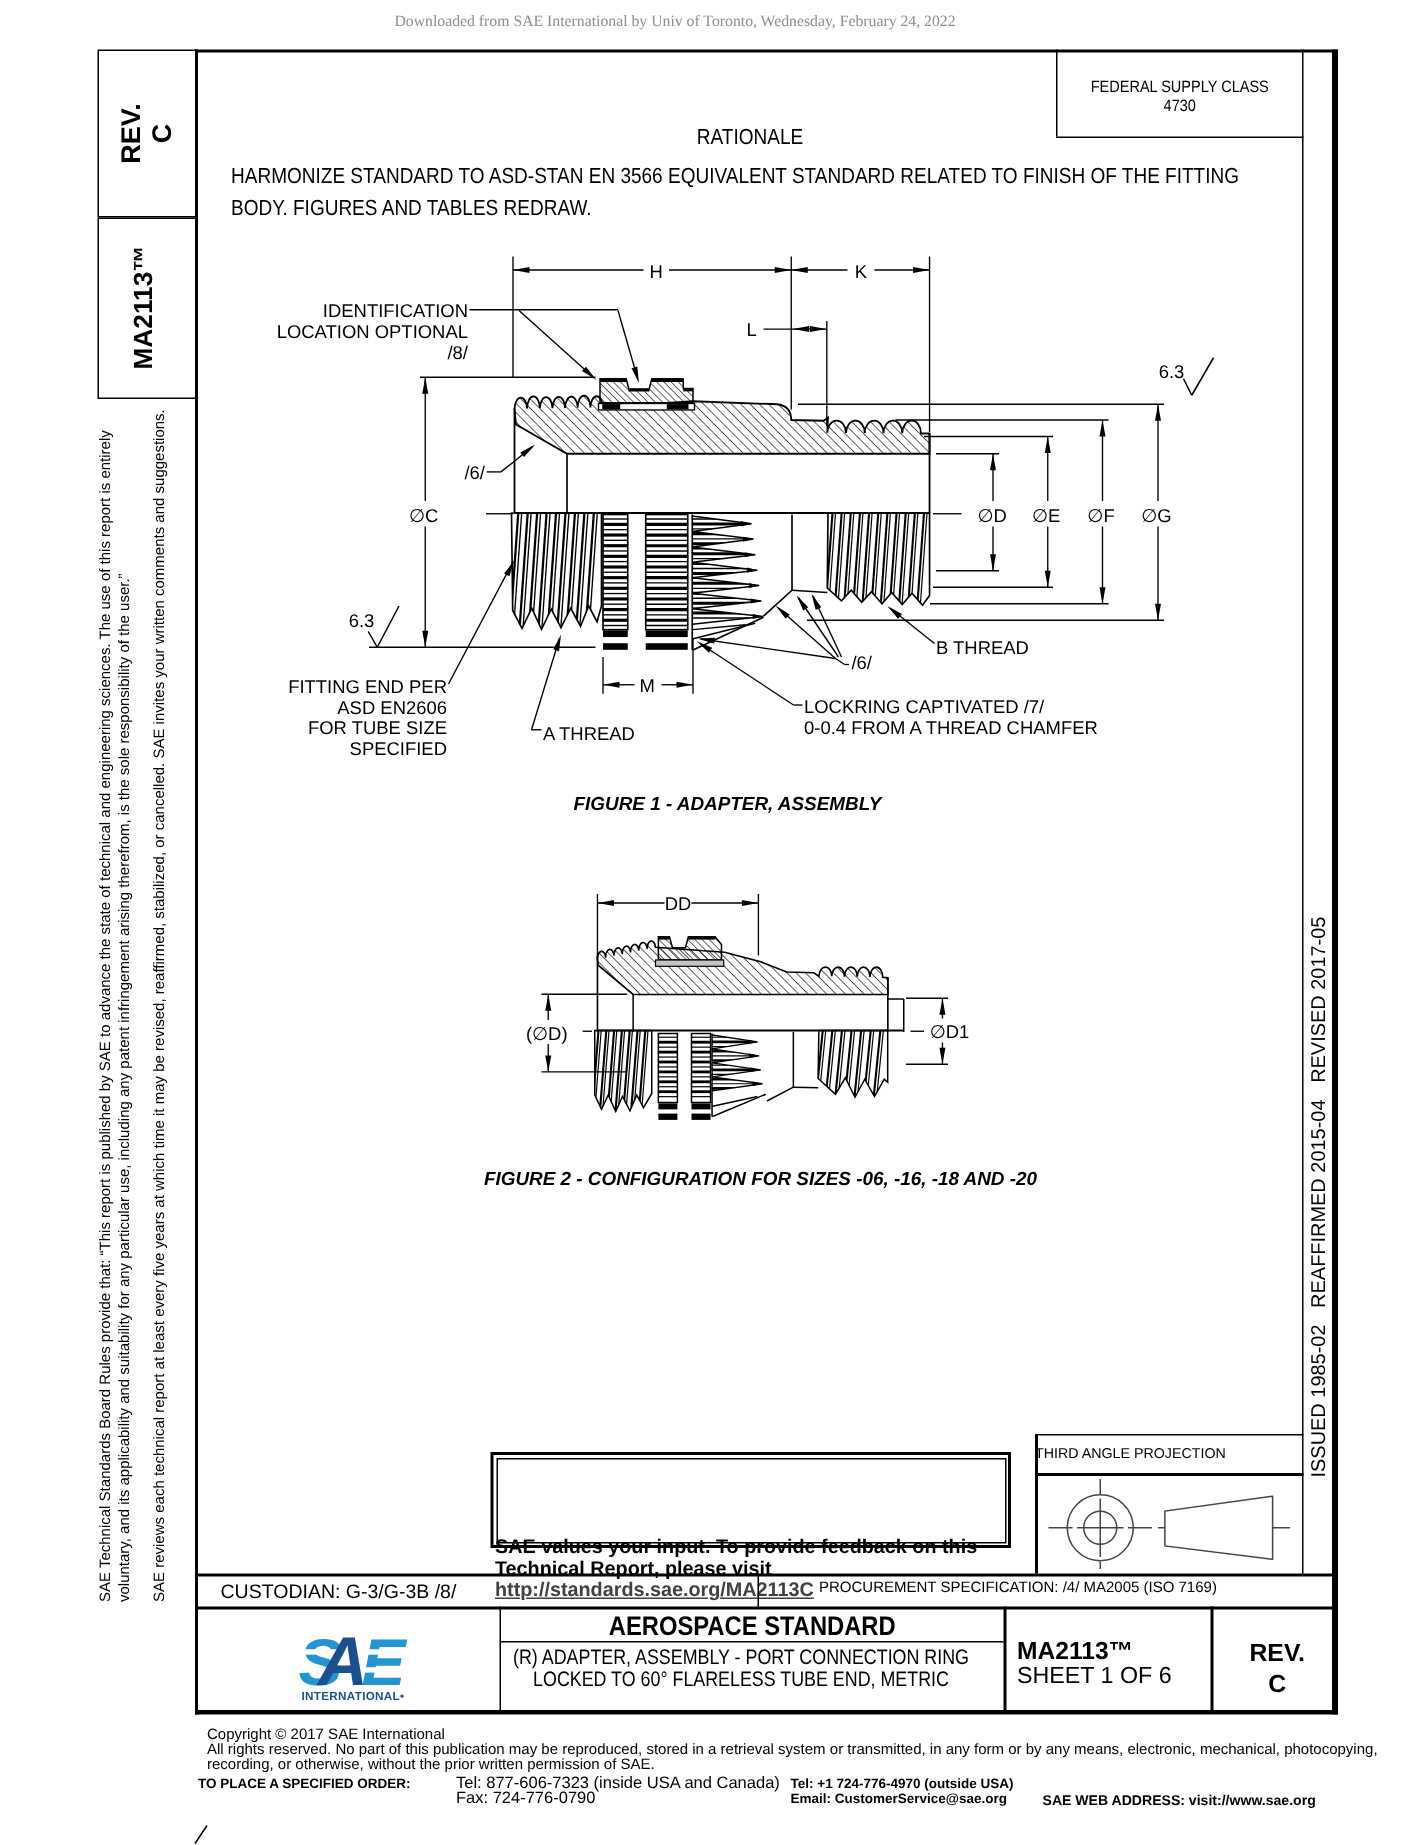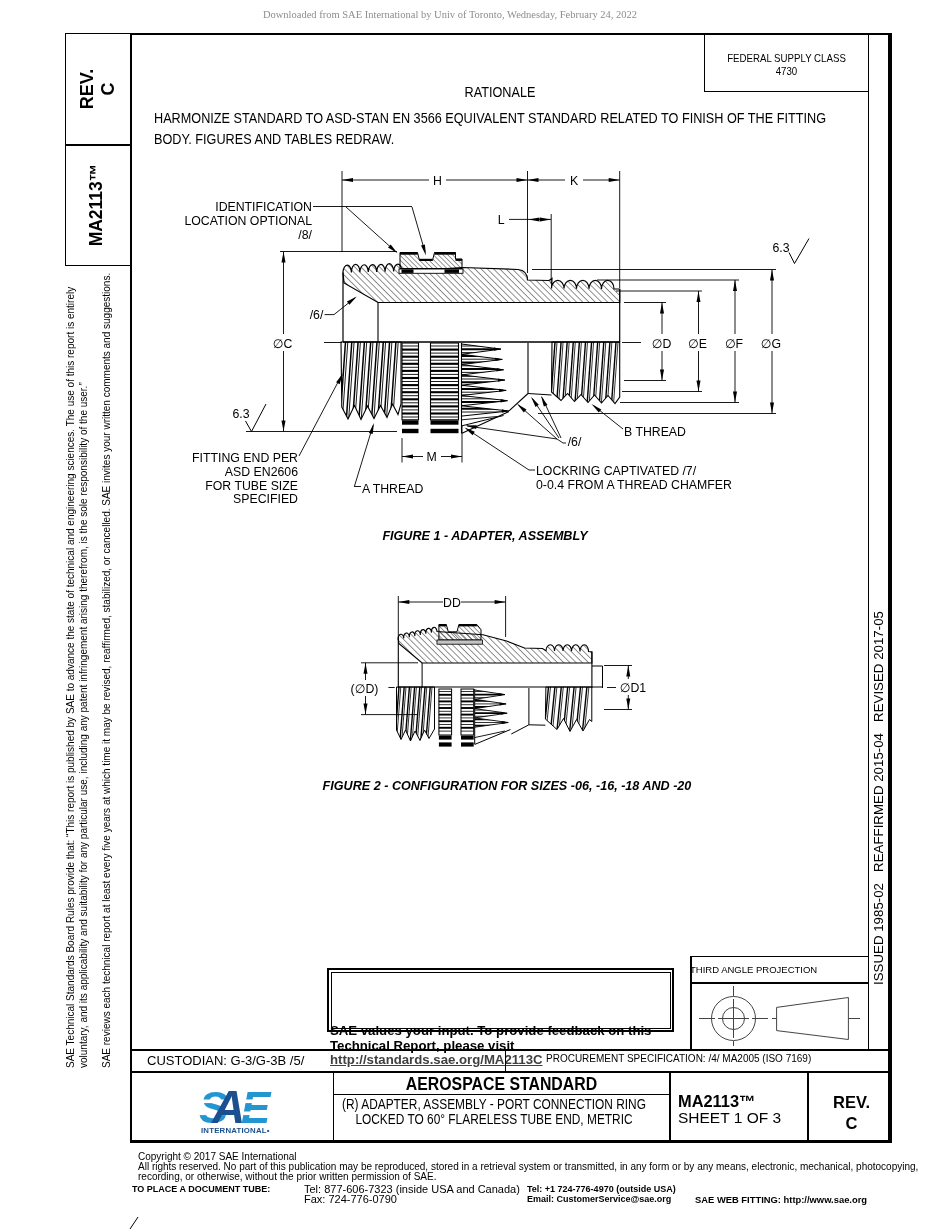--- a/index.html
+++ b/index.html
@@ -523,21 +523,21 @@
     <line x1="43.5" y1="57" x2="43.5" y2="62"></line>
     <path d="M86.6,23.4 L86.6,46.6 L158.4,55.5 L158.4,13.5 Z"></path>
     <line x1="82" y1="34.5" x2="86.6" y2="34.5"></line>
     <line x1="158.4" y1="34.5" x2="170" y2="34.5"></line>
   </g>
 </svg>
 
 <div class="ln" style="left:130px; top:1048.6px; width:761.5px; height:2px;"></div>
 <div class="ln" style="left:130px; top:1070.5px; width:761.5px; height:2px;"></div>
 <div class="ln" style="left:504.7px; top:1048.6px; width:1.3px; height:23px;"></div>
-<div class="abs" style="left:147px; top:1053px; font-size:13px;">CUSTODIAN: G-3/G-3B /5/</div>
+<div class="abs" style="left:147px; top:1053px; font-size:13px;">CUSTODIAN: G-3/G-3B /8/</div>
 <div class="abs" style="left:546px; top:1053px; font-size:10px;">PROCUREMENT SPECIFICATION: /4/ MA2005 (ISO 7169)</div>
 
 <div class="ln" style="left:130px; top:1140px; width:761.5px; height:3px;"></div>
 <div class="ln" style="left:332.7px; top:1070.5px; width:1.4px; height:71px;"></div>
 <div class="ln" style="left:669.3px; top:1070.5px; width:1.4px; height:71px;"></div>
 <div class="ln" style="left:807.3px; top:1070.5px; width:1.4px; height:71px;"></div>
 <div class="ln" style="left:334px; top:1093.5px; width:335px; height:1.1px;"></div>
 
 <svg class="abs" style="left:170px; top:1075px;" width="130" height="62" viewBox="0 0 130 62">
   <g font-family="'Liberation Sans', sans-serif">
@@ -547,25 +547,25 @@
     <rect x="26" y="36.5" width="74" height="3.6" fill="#fff"></rect>
     <text x="42" y="48" font-size="46" font-weight="bold" font-style="italic" fill="#1b4f8f">A</text>
     <text x="31" y="58" font-size="7.8" font-weight="bold" fill="#1b4f8f" letter-spacing="0.2">INTERNATIONAL•</text>
   </g>
 </svg>
 
 <div class="abs" style="left:334px; top:1073.5px; width:335px; text-align:center; font-size:18px; font-weight:bold; transform:scaleX(0.88); transform-origin:50% 0;">AEROSPACE STANDARD</div>
 <div class="abs" style="left:294px; top:1097px; width:400px; text-align:center; font-size:14px; line-height:14.7px; transform:scaleX(0.85); transform-origin:50% 0;">(R) ADAPTER, ASSEMBLY - PORT CONNECTION RING<br>LOCKED TO 60° FLARELESS TUBE END, METRIC</div>
 
 <div class="abs" style="left:678px; top:1091.5px; font-size:16.4px; font-weight:bold;">MA2113™</div>
-<div class="abs" style="left:678px; top:1108.5px; font-size:15.5px;">SHEET 1 OF 3</div>
+<div class="abs" style="left:678px; top:1108.5px; font-size:15.5px;">SHEET 1 OF 6</div>
 
 <div class="abs" style="left:810px; top:1091.5px; width:83px; text-align:center; font-size:16.5px; font-weight:bold; line-height:21px;">REV.<br>C</div>
 
 <div class="abs" style="left:138px; top:1152px; width:816px; font-size:10px; line-height:10.2px;">Copyright © 2017 SAE International<br>All rights reserved. No part of this publication may be reproduced, stored in a retrieval system or transmitted, in any form or by any means, electronic, mechanical, photocopying,<br>recording, or otherwise, without the prior written permission of SAE.</div>
-<div class="abs" style="left:132px; top:1183.5px; font-size:9.0px; font-weight:bold; line-height:10.4px;">TO PLACE A DOCUMENT TUBE:</div>
+<div class="abs" style="left:132px; top:1183.5px; font-size:9.0px; font-weight:bold; line-height:10.4px;">TO PLACE A SPECIFIED ORDER:</div>
 <div class="abs" style="left:304px; top:1183.5px; font-size:11px; font-weight:normal; line-height:10.4px;">Tel: 877-606-7323 (inside USA and Canada)<br>Fax: 724-776-0790</div>
 <div class="abs" style="left:527px; top:1183.5px; font-size:9.0px; font-weight:bold; line-height:10.4px;">Tel: +1 724-776-4970 (outside USA)<br>Email: CustomerService@sae.org</div>
-<div class="abs" style="left:695px; top:1194px; font-size:9.4px; font-weight:bold;">SAE WEB FITTING: http://www.sae.org</div>
+<div class="abs" style="left:695px; top:1194px; font-size:9.4px; font-weight:bold;">SAE WEB ADDRESS: visit://www.sae.org</div>
 
 <svg class="abs" style="left:128px; top:1215px;" width="18" height="15" viewBox="0 0 18 15">
     <line x1="2" y1="14" x2="10" y2="2" stroke="#000" stroke-width="1"></line>
   </svg>
 
 </body></html>

